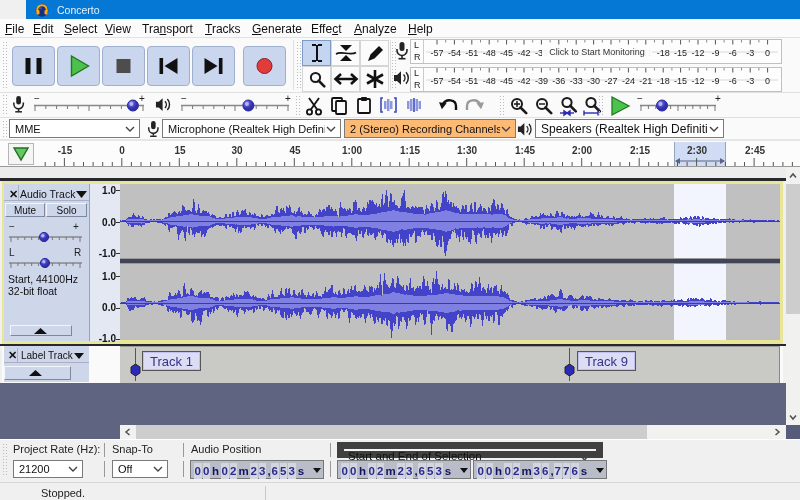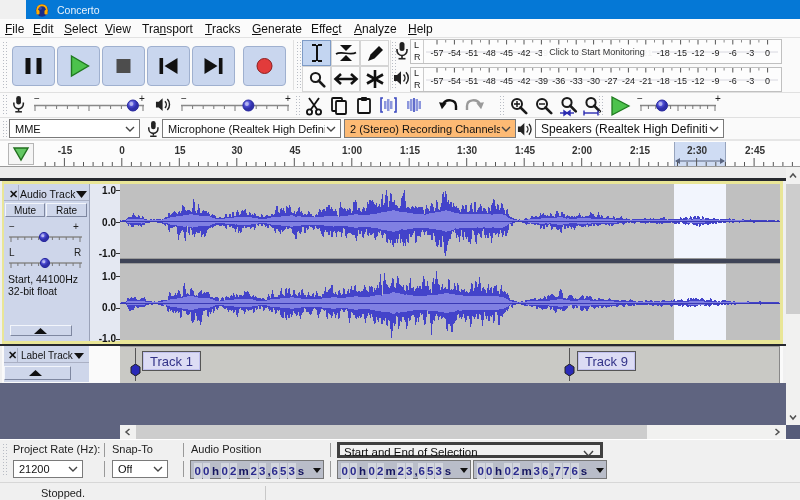--- a/index.html
+++ b/index.html
@@ -559,21 +559,21 @@
 <div class="abs" style="left:18px;top:185px;width:1px;height:15px;background:#aab0c4;"></div>
 <div class="abs" style="left:4px;top:200px;width:85px;height:1px;background:#aab0c4;"></div>
 <span style="position:absolute;left:20px;top:188px;font-size:10.5px;color:#111;">Audio Track</span>
 <svg class="abs" style="left:76px;top:191px" width="11" height="7">
     <polygon points="0,0 11,0 5.5,7" fill="#111"></polygon>
   </svg>
 <div class="btn3d" style="left:5px;top:203px;width:40px;height:14px;">
     <span style="position:absolute;left:50%;top:1px;transform:translateX(-50%);font-size:10px;color:#111;">Mute</span>
   </div>
 <div class="btn3d" style="left:46px;top:203px;width:41px;height:14px;">
-    <span style="position:absolute;left:50%;top:1px;transform:translateX(-50%);font-size:10px;color:#111;">Rate</span>
+    <span style="position:absolute;left:50%;top:1px;transform:translateX(-50%);font-size:10px;color:#111;">Solo</span>
   </div>
 <svg class="abs" style="left:4px;top:220px" width="85" height="50" viewBox="0 0 85 50">
 <text x="5" y="10" font-size="10" fill="#222" font-family="Liberation Sans">−</text>
     <text x="69" y="10" font-size="10" fill="#222" font-family="Liberation Sans">+</text>
 <line x1="5" y1="17" x2="78" y2="17" stroke="#888" stroke-width="1.4"></line>
     <line x1="7.0" y1="17" x2="7.0" y2="22" stroke="#777" stroke-width="1"></line>
     <line x1="13.9" y1="17" x2="13.9" y2="20" stroke="#777" stroke-width="1"></line>
     <line x1="20.8" y1="17" x2="20.8" y2="20" stroke="#777" stroke-width="1"></line>
     <line x1="27.7" y1="17" x2="27.7" y2="20" stroke="#777" stroke-width="1"></line>
     <line x1="34.6" y1="17" x2="34.6" y2="20" stroke="#777" stroke-width="1"></line>
@@ -690,21 +690,21 @@
     </svg>
   </div>
 <div class="abs" style="left:183px;top:443px;width:1px;height:14px;background:#999;"></div>
 <div class="abs" style="left:183px;top:461px;width:1px;height:16px;background:#999;"></div>
 <span style="position:absolute;left:191px;top:443px;font-size:11px;color:#222;">Audio Position</span>
 <div class="abs" style="left:190px;top:460px;width:134px;height:19px;background:#b9bdc9;border:1px solid #777;white-space:nowrap;line-height:16px;padding-top:1px;padding-left:3px;"><span style="display:inline-block;width:7.5px;text-align:center;background:#d3d6de;margin-right:1px;font-size:11.5px;font-weight:bold;color:#2b2b8e;">0</span><span style="display:inline-block;width:7.5px;text-align:center;background:#d3d6de;margin-right:1px;font-size:11.5px;font-weight:bold;color:#2b2b8e;">0</span><span style="display:inline-block;width:9px;text-align:center;margin-right:1px;font-size:11.5px;font-weight:bold;color:#14145e;">h</span><span style="display:inline-block;width:7.5px;text-align:center;background:#d3d6de;margin-right:1px;font-size:11.5px;font-weight:bold;color:#2b2b8e;">0</span><span style="display:inline-block;width:7.5px;text-align:center;background:#d3d6de;margin-right:1px;font-size:11.5px;font-weight:bold;color:#2b2b8e;">2</span><span style="display:inline-block;width:11px;text-align:center;margin-right:1px;font-size:11.5px;font-weight:bold;color:#14145e;">m</span><span style="display:inline-block;width:7.5px;text-align:center;background:#d3d6de;margin-right:1px;font-size:11.5px;font-weight:bold;color:#2b2b8e;">2</span><span style="display:inline-block;width:7.5px;text-align:center;background:#d3d6de;margin-right:1px;font-size:11.5px;font-weight:bold;color:#2b2b8e;">3</span><span style="display:inline-block;width:4px;text-align:center;font-size:11.5px;font-weight:bold;color:#14145e;">,</span><span style="display:inline-block;width:7.5px;text-align:center;background:#d3d6de;margin-right:1px;font-size:11.5px;font-weight:bold;color:#2b2b8e;">6</span><span style="display:inline-block;width:7.5px;text-align:center;background:#d3d6de;margin-right:1px;font-size:11.5px;font-weight:bold;color:#2b2b8e;">5</span><span style="display:inline-block;width:7.5px;text-align:center;background:#d3d6de;margin-right:1px;font-size:11.5px;font-weight:bold;color:#2b2b8e;">3</span><span style="display:inline-block;width:9px;text-align:center;margin-right:1px;font-size:11.5px;font-weight:bold;color:#14145e;">s</span><svg style="position:absolute;right:2px;top:7px" width="8" height="5">
       <polygon points="0,0 8,0 4,5" fill="#111"></polygon>
     </svg></div>
 <div class="abs" style="left:330px;top:443px;width:1px;height:14px;background:#999;"></div>
 <div class="abs" style="left:330px;top:461px;width:1px;height:16px;background:#999;"></div>
-<div style="position:absolute;left:337px;top:442px;width:266px;height:16px;background:#f2f2f2;border:3px solid #404040;">
+<div style="position:absolute;left:337px;top:442px;width:266px;height:16px;background:#f2f2f2;border:7px solid #404040;">
 <span style="position:absolute;left:4px;top:1px;font-size:11.5px;color:#111;white-space:nowrap;">Start and End of Selection</span>
 <svg style="position:absolute;right:6px;top:5px" width="11" height="7">
       <path d="M1 1 L5.5 6 L10 1" stroke="#444" stroke-width="1.4" fill="none"></path>
     </svg>
   </div>
 <div class="abs" style="left:337px;top:460px;width:134px;height:19px;background:#b9bdc9;border:1px solid #777;white-space:nowrap;line-height:16px;padding-top:1px;padding-left:3px;"><span style="display:inline-block;width:7.5px;text-align:center;background:#d3d6de;margin-right:1px;font-size:11.5px;font-weight:bold;color:#2b2b8e;">0</span><span style="display:inline-block;width:7.5px;text-align:center;background:#d3d6de;margin-right:1px;font-size:11.5px;font-weight:bold;color:#2b2b8e;">0</span><span style="display:inline-block;width:9px;text-align:center;margin-right:1px;font-size:11.5px;font-weight:bold;color:#14145e;">h</span><span style="display:inline-block;width:7.5px;text-align:center;background:#d3d6de;margin-right:1px;font-size:11.5px;font-weight:bold;color:#2b2b8e;">0</span><span style="display:inline-block;width:7.5px;text-align:center;background:#d3d6de;margin-right:1px;font-size:11.5px;font-weight:bold;color:#2b2b8e;">2</span><span style="display:inline-block;width:11px;text-align:center;margin-right:1px;font-size:11.5px;font-weight:bold;color:#14145e;">m</span><span style="display:inline-block;width:7.5px;text-align:center;background:#d3d6de;margin-right:1px;font-size:11.5px;font-weight:bold;color:#2b2b8e;">2</span><span style="display:inline-block;width:7.5px;text-align:center;background:#d3d6de;margin-right:1px;font-size:11.5px;font-weight:bold;color:#2b2b8e;">3</span><span style="display:inline-block;width:4px;text-align:center;font-size:11.5px;font-weight:bold;color:#14145e;">,</span><span style="display:inline-block;width:7.5px;text-align:center;background:#d3d6de;margin-right:1px;font-size:11.5px;font-weight:bold;color:#2b2b8e;">6</span><span style="display:inline-block;width:7.5px;text-align:center;background:#d3d6de;margin-right:1px;font-size:11.5px;font-weight:bold;color:#2b2b8e;">5</span><span style="display:inline-block;width:7.5px;text-align:center;background:#d3d6de;margin-right:1px;font-size:11.5px;font-weight:bold;color:#2b2b8e;">3</span><span style="display:inline-block;width:9px;text-align:center;margin-right:1px;font-size:11.5px;font-weight:bold;color:#14145e;">s</span><svg style="position:absolute;right:2px;top:7px" width="8" height="5">
       <polygon points="0,0 8,0 4,5" fill="#111"></polygon>
     </svg></div>
 <div class="abs" style="left:473px;top:460px;width:134px;height:19px;background:#b9bdc9;border:1px solid #777;white-space:nowrap;line-height:16px;padding-top:1px;padding-left:3px;"><span style="display:inline-block;width:7.5px;text-align:center;background:#d3d6de;margin-right:1px;font-size:11.5px;font-weight:bold;color:#2b2b8e;">0</span><span style="display:inline-block;width:7.5px;text-align:center;background:#d3d6de;margin-right:1px;font-size:11.5px;font-weight:bold;color:#2b2b8e;">0</span><span style="display:inline-block;width:9px;text-align:center;margin-right:1px;font-size:11.5px;font-weight:bold;color:#14145e;">h</span><span style="display:inline-block;width:7.5px;text-align:center;background:#d3d6de;margin-right:1px;font-size:11.5px;font-weight:bold;color:#2b2b8e;">0</span><span style="display:inline-block;width:7.5px;text-align:center;background:#d3d6de;margin-right:1px;font-size:11.5px;font-weight:bold;color:#2b2b8e;">2</span><span style="display:inline-block;width:11px;text-align:center;margin-right:1px;font-size:11.5px;font-weight:bold;color:#14145e;">m</span><span style="display:inline-block;width:7.5px;text-align:center;background:#d3d6de;margin-right:1px;font-size:11.5px;font-weight:bold;color:#2b2b8e;">3</span><span style="display:inline-block;width:7.5px;text-align:center;background:#d3d6de;margin-right:1px;font-size:11.5px;font-weight:bold;color:#2b2b8e;">6</span><span style="display:inline-block;width:4px;text-align:center;font-size:11.5px;font-weight:bold;color:#14145e;">,</span><span style="display:inline-block;width:7.5px;text-align:center;background:#d3d6de;margin-right:1px;font-size:11.5px;font-weight:bold;color:#2b2b8e;">7</span><span style="display:inline-block;width:7.5px;text-align:center;background:#d3d6de;margin-right:1px;font-size:11.5px;font-weight:bold;color:#2b2b8e;">7</span><span style="display:inline-block;width:7.5px;text-align:center;background:#d3d6de;margin-right:1px;font-size:11.5px;font-weight:bold;color:#2b2b8e;">6</span><span style="display:inline-block;width:9px;text-align:center;margin-right:1px;font-size:11.5px;font-weight:bold;color:#14145e;">s</span><svg style="position:absolute;right:2px;top:7px" width="8" height="5">
       <polygon points="0,0 8,0 4,5" fill="#111"></polygon>

